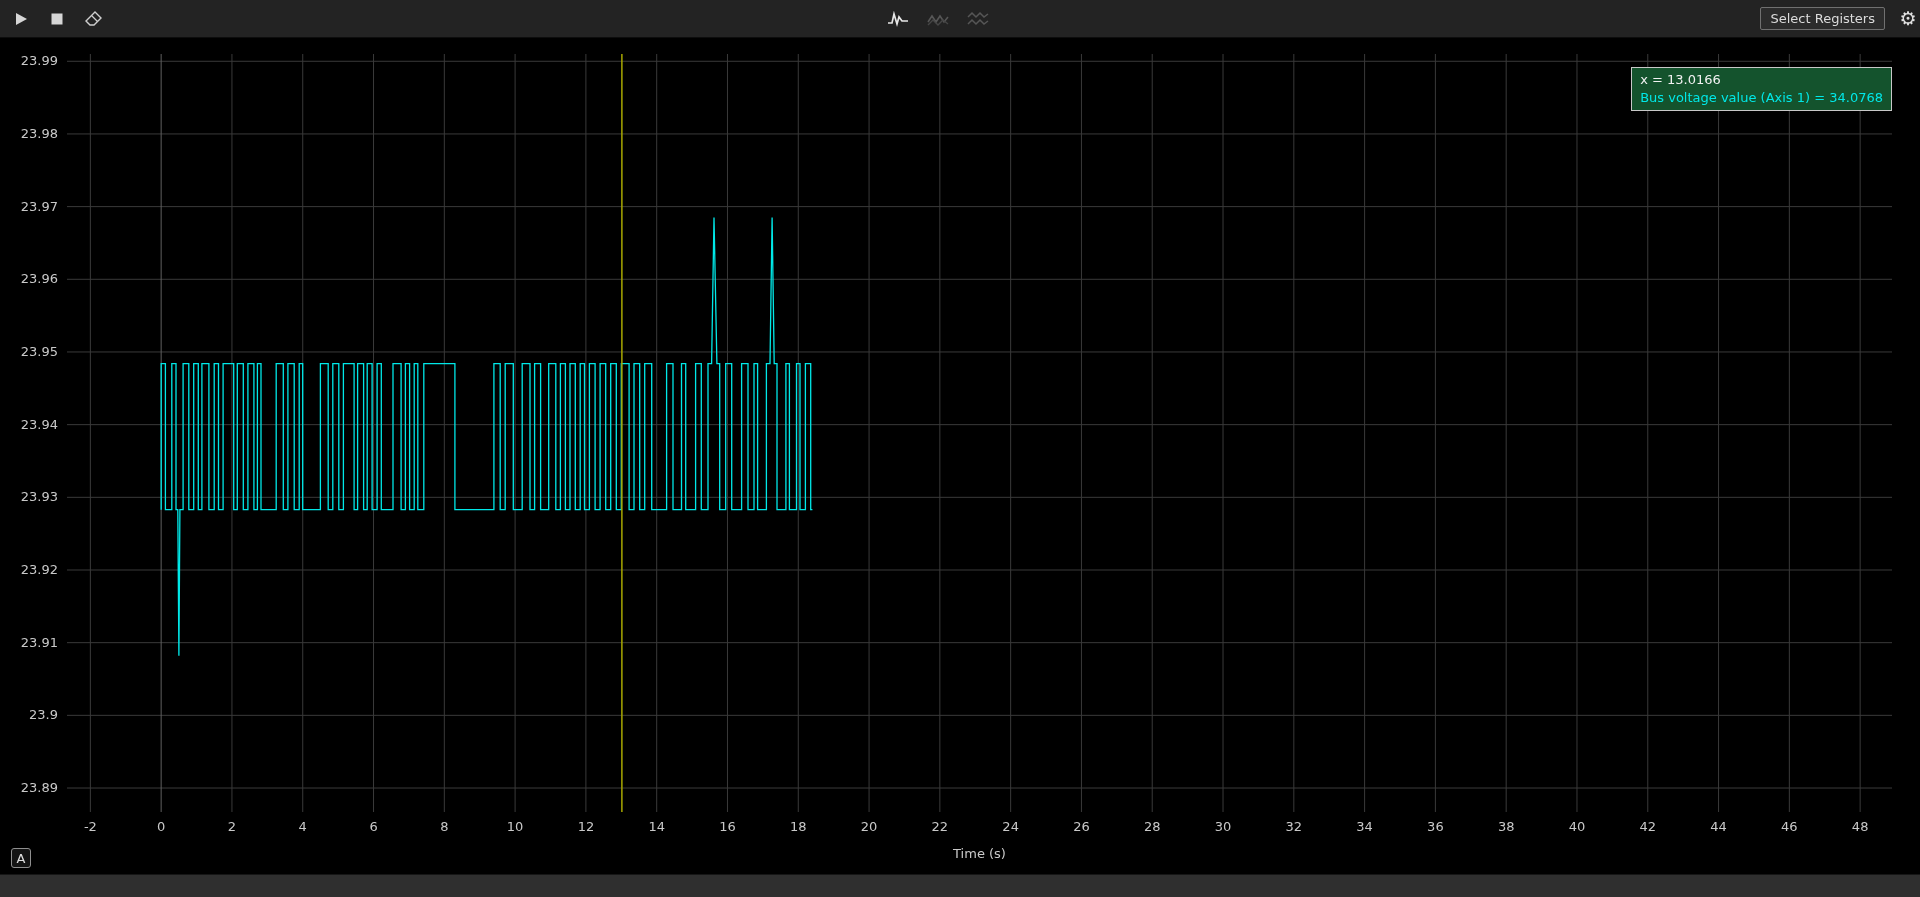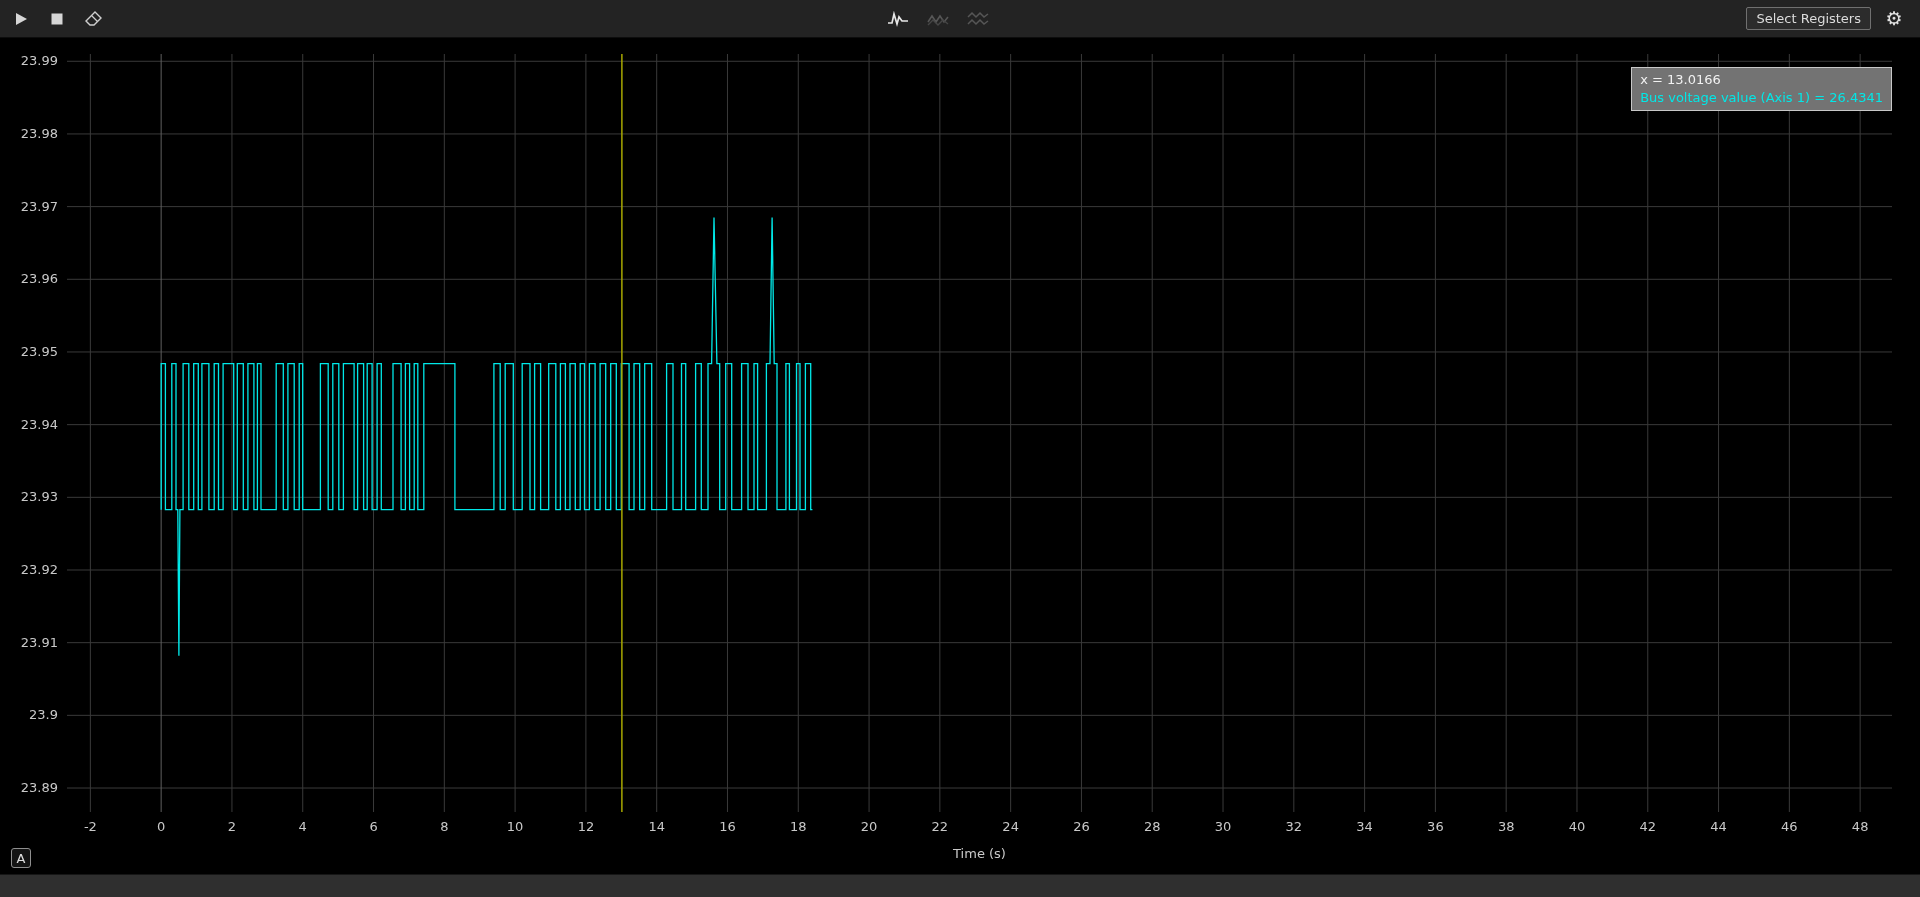--- a/index.html
+++ b/index.html
@@ -3,33 +3,33 @@
 <meta charset="utf-8">
 <style>
   html,body{margin:0;padding:0;background:#000;}
   body{width:1920px;height:897px;overflow:hidden;font-family:"DejaVu Sans",sans-serif;position:relative;}
 
   
   .toolbar{position:absolute;top:0;left:0;width:1920px;height:38px;background:#232323;
            border-bottom:1px solid #0d0d0d;box-sizing:border-box;display:flex;align-items:center;}
   .tb-left{display:flex;align-items:center;gap:8px;padding-left:7px;}
   .tb-center{position:absolute;left:884px;top:0;height:38px;display:flex;align-items:center;gap:12px;}
-  .tb-right{margin-left:auto;display:flex;align-items:center;gap:11px;padding-right:14px;}
+  .tb-right{margin-left:auto;display:flex;align-items:center;gap:11px;padding-right:0;}
   .icon-btn{background:transparent;border:none;padding:0;width:28px;height:28px;display:flex;
             align-items:center;justify-content:center;cursor:pointer;}
   .sel-reg{background:#2c2c2c;border:1px solid #707070;color:#dcdcdc;font-size:13px;line-height:1;
            padding:4px 9px;border-radius:2px;font-family:"DejaVu Sans",sans-serif;cursor:pointer;}
   .gear{font-size:19px;color:#e2e2e2;line-height:1;}
 
   
   .chart-area{position:absolute;top:38px;left:0;width:1920px;height:704px;background:#000;}
   .chart-area svg{display:block;}
   svg text{font-family:"DejaVu Sans",sans-serif;}
 
-  .tooltip{position:absolute;top:29px;right:28px;background:#737373;border:1px solid #c8c8c8;
+  .tooltip{position:absolute;top:29px;right:28px;background:#14532d;border:1px solid #c8c8c8;
            padding:3px 8px;font-size:13px;line-height:18px;color:#f2f2f2;white-space:nowrap;}
   .tooltip .cyan{color:#00e8e8;}
 
   .autoscale{position:absolute;left:11px;top:810px;width:18px;height:18px;border:1px solid #8f8f8f;
              border-radius:3px;background:#141414;color:#e0e0e0;font-size:13px;display:flex;
              align-items:center;justify-content:center;cursor:pointer;}
 
   
   .statusbar{position:absolute;left:0;bottom:0;width:1920px;height:23px;background:#2f2f2f;
              border-top:1px solid #161616;box-sizing:border-box;}
@@ -161,19 +161,19 @@
       <text x="1789.3525989138866" y="793" fill="#c9c9c9" font-size="13" text-anchor="middle">46</text>
       <line x1="1860.1439100077578" x2="1860.1439100077578" y1="16" y2="774" stroke="#3a3a3a" stroke-width="1"></line>
       <text x="1860.1439100077578" y="793" fill="#c9c9c9" font-size="13" text-anchor="middle">48</text>
       <polyline points="161.2,471.7 161.2,325.6 165.4,325.6 165.4,471.7 171.8,471.7 171.8,325.6 176.0,325.6 176.0,471.7 177.8,471.7 178.9,617.7 179.9,471.7 183.1,471.7 183.1,325.6 188.8,325.6 188.8,471.7 193.7,471.7 193.7,325.6 198.3,325.6 198.3,471.7 201.9,471.7 201.9,325.6 208.9,325.6 208.9,471.7 214.2,471.7 214.2,325.6 218.5,325.6 218.5,471.7 223.1,471.7 223.1,325.6 233.7,325.6 233.7,471.7 237.3,471.7 237.3,325.6 243.3,325.6 243.3,471.7 247.9,471.7 247.9,325.6 253.9,325.6 253.9,471.7 257.4,471.7 257.4,325.6 261.0,325.6 261.0,471.7 276.2,471.7 276.2,325.6 283.3,325.6 283.3,471.7 287.9,471.7 287.9,325.6 294.2,325.6 294.2,471.7 299.2,471.7 299.2,325.6 302.7,325.6 302.7,471.7 320.4,471.7 320.4,325.6 328.2,325.6 328.2,471.7 332.8,471.7 332.8,325.6 338.8,325.6 338.8,471.7 343.4,471.7 343.4,325.6 354.1,325.6 354.1,471.7 357.6,471.7 357.6,325.6 363.6,325.6 363.6,471.7 367.2,471.7 367.2,325.6 372.1,325.6 372.1,471.7 377.1,471.7 377.1,325.6 381.3,325.6 381.3,471.7 393.0,471.7 393.0,325.6 401.1,325.6 401.1,471.7 405.4,471.7 405.4,325.6 409.6,325.6 409.6,471.7 414.2,471.7 414.2,325.6 417.8,325.6 417.8,471.7 423.8,471.7 423.8,325.6 454.9,325.6 454.9,471.7 493.9,471.7 493.9,325.6 500.2,325.6 500.2,471.7 505.2,471.7 505.2,325.6 513.3,325.6 513.3,471.7 522.2,471.7 522.2,325.6 530.0,325.6 530.0,471.7 534.6,471.7 534.6,325.6 540.6,325.6 540.6,471.7 548.7,471.7 548.7,325.6 555.8,325.6 555.8,471.7 560.4,471.7 560.4,325.6 565.4,325.6 565.4,471.7 570.0,471.7 570.0,325.6 575.3,325.6 575.3,471.7 580.2,471.7 580.2,325.6 584.5,325.6 584.5,471.7 589.4,471.7 589.4,325.6 595.1,325.6 595.1,471.7 600.1,471.7 600.1,325.6 605.7,325.6 605.7,471.7 610.7,471.7 610.7,325.6 616.3,325.6 616.3,471.7 621.3,471.7 621.3,325.6 629.1,325.6 629.1,471.7 634.0,471.7 634.0,325.6 639.7,325.6 639.7,471.7 644.7,471.7 644.7,325.6 651.7,325.6 651.7,471.7 666.6,471.7 666.6,325.6 673.0,325.6 673.0,471.7 681.5,471.7 681.5,325.6 685.7,325.6 685.7,471.7 695.6,471.7 695.6,325.6 701.3,325.6 701.3,471.7 708.0,471.7 708.0,325.6 711.6,325.6 714.0,179.5 716.9,325.6 719.7,325.6 719.7,471.7 725.7,471.7 725.7,325.6 731.7,325.6 731.7,471.7 741.6,471.7 741.6,325.6 748.0,325.6 748.0,471.7 754.0,471.7 754.0,325.6 757.6,325.6 757.6,471.7 766.4,471.7 766.4,325.6 770.0,325.6 772.1,179.5 774.2,325.6 777.0,325.6 777.0,471.7 785.9,471.7 785.9,325.6 789.4,325.6 789.4,471.7 796.5,471.7 796.5,325.6 800.0,325.6 800.0,471.7 805.4,471.7 805.4,325.6 810.7,325.6 810.7,471.7 812.4,471.7" fill="none" stroke="#00e8e8" stroke-width="1.3"></polyline>
       <line x1="621.8835337470907" x2="621.8835337470907" y1="16" y2="774" stroke="#a8a800" stroke-width="1.5"></line>
       <text x="979.5" y="820" fill="#c9c9c9" font-size="13" text-anchor="middle">Time (s)</text>
     </svg>
 
   <div class="tooltip">
     <div>x = 13.0166</div>
-    <div class="cyan">Bus voltage value (Axis 1) = 26.4341</div>
+    <div class="cyan">Bus voltage value (Axis 1) = 34.0768</div>
   </div>
 
   <div class="autoscale">A</div>
 </div>
 
 <div class="statusbar"></div>
 
 </body></html>

